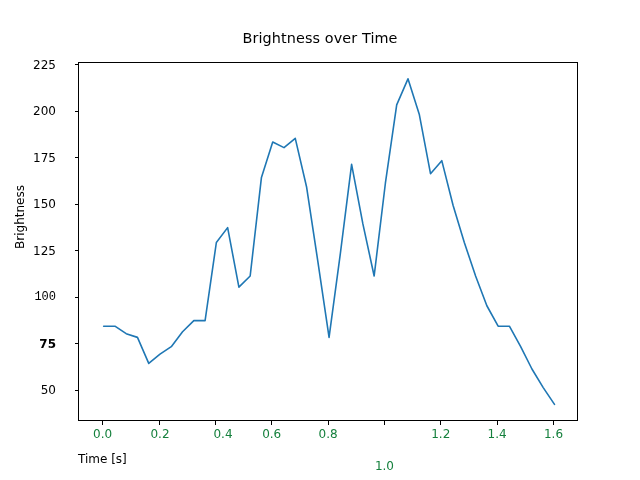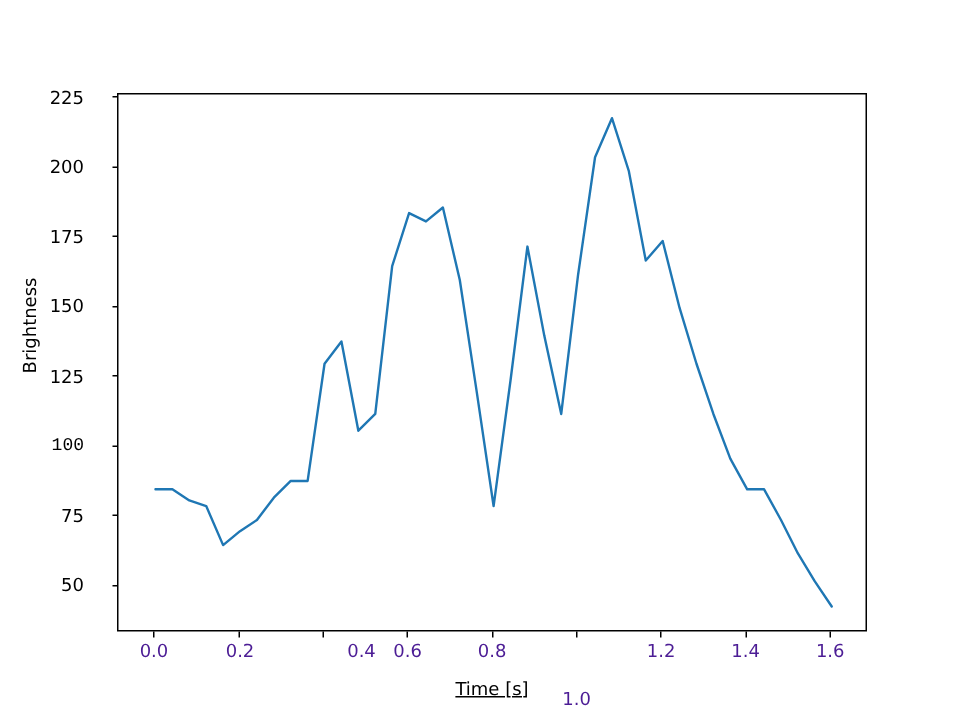--- a/index.html
+++ b/index.html
@@ -63,89 +63,89 @@
     width: 3.5px;
     height: 1.1px;
     background: #000000;
   }
   .xtick-label {
     position: absolute;
     top: 428px;
     text-align: center;
     font-size: 12px;
     line-height: 12px;
-    color: #4c1d95;
+    color: #15803d;
     white-space: nowrap;
     transform: translateX(-50%);
   }
   .xtick-mark {
     position: absolute;
     top: 421px;
     width: 1.1px;
     height: 3.5px;
     background: #000000;
   }
   #xlabel {
     position: absolute;
     left: 78px;
     top: 452px;
     width: 500px;
-    text-align: center;
+    text-align: left;
     font-size: 12px;
     color: #000000;
-    text-decoration: underline;
   }
   #ylabel {
     position: absolute;
     left: -60px;
     top: 210px;
     width: 160px;
     text-align: center;
     font-size: 12px;
     color: #000000;
     transform: rotate(-90deg);
     transform-origin: center center;
   }
 </style>
 </head>
 <body>
 
 <div id="figure">
 
+  <div id="chart-title">Brightness over Time</div>
 
   <div id="axes">
     <svg id="plot-svg" viewBox="0 0 500 359" preserveAspectRatio="none">
       <polyline id="data-line" fill="none" stroke="#1f77b4" stroke-width="1.6" stroke-linejoin="round" stroke-linecap="round" points="24.65,263.20 35.93,263.20 47.20,270.65 58.47,274.37 69.74,300.41 81.01,291.11 92.28,283.67 103.55,268.78 114.82,257.62 126.09,257.62 137.36,179.50 148.63,164.62 159.90,224.14 171.17,212.98 182.45,114.40 193.72,79.05 204.99,84.63 216.26,75.33 227.53,123.70 238.80,198.10 250.07,274.37 261.34,190.66 272.61,101.38 283.88,160.90 295.15,212.98 306.42,119.98 317.70,41.85 328.97,15.81 340.24,51.15 351.51,110.68 362.78,97.66 374.05,142.30 385.32,179.50 396.59,212.98 407.86,242.74 419.13,263.20 430.40,263.20 441.67,283.67 452.94,305.99 464.22,324.59 475.49,341.33"></polyline>
     </svg>
   </div>
 
   <div id="ytick-labels">
       <div class="ytick-label" style="top: 384.308px;">50</div>
-      <div class="ytick-label" style="top: 337.806px;">75</div>
+      <div class="ytick-label" style="top: 337.806px; font-weight: bold;">75</div>
       <div class="ytick-label" style="top: 291.303px; font-family: Liberation Mono, monospace;">100</div>
       <div class="ytick-label" style="top: 244.801px;">125</div>
       <div class="ytick-label" style="top: 198.298px; text-align: center;">150</div>
       <div class="ytick-label" style="top: 151.795px; margin-left: 35px;">175</div>
       <div class="ytick-label" style="top: 105.293px;">200</div>
       <div class="ytick-label" style="top: 58.7902px;">225</div>
     </div>
   <div id="ytick-marks">
       <div class="ytick-mark" style="top: 389.808px; left: 74.5px;"></div>
       <div class="ytick-mark" style="top: 343.306px; left: 74.5px;"></div>
       <div class="ytick-mark" style="top: 296.803px; left: 74.5px;"></div>
       <div class="ytick-mark" style="top: 250.301px; left: 74.5px;"></div>
       <div class="ytick-mark" style="top: 203.798px; left: 74.5px;"></div>
       <div class="ytick-mark" style="top: 157.295px; left: 74.5px;"></div>
       <div class="ytick-mark" style="top: 110.793px; left: 74.5px;"></div>
       <div class="ytick-mark" style="top: 64.2902px; left: 74.5px;"></div>
     </div>
   <div id="xtick-labels">
       <div class="xtick-label" style="left: 102.655px;">0.0</div>
       <div class="xtick-label" style="left: 160px;">0.2</div>
-      <div class="xtick-label" style="left: 222px; padding-left: 38px;">0.4</div>
+      <div class="xtick-label" style="left: 204px; padding-left: 38px;">0.4</div>
       <div class="xtick-label" style="left: 271.717px;">0.6</div>
       <div class="xtick-label" style="left: 328.07px; text-align: right;">0.8</div>
       <div class="xtick-label" style="left: 384.424px; margin-top: 32px;">1.0</div>
       <div class="xtick-label" style="left: 440.778px;">1.2</div>
       <div class="xtick-label" style="left: 497.132px;">1.4</div>
       <div class="xtick-label" style="left: 553.486px;">1.6</div>
     </div>
   <div id="xtick-marks">
       <div class="xtick-mark" style="left: 102.155px;"></div>
       <div class="xtick-mark" style="left: 158.509px;"></div>

